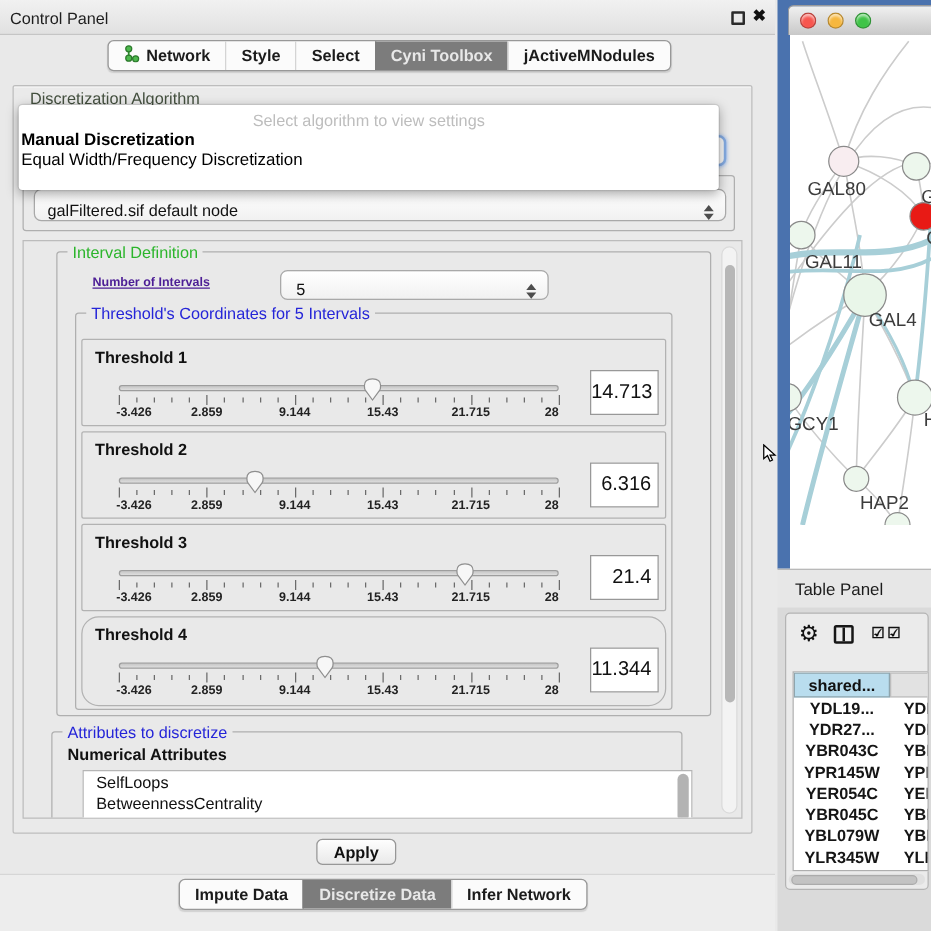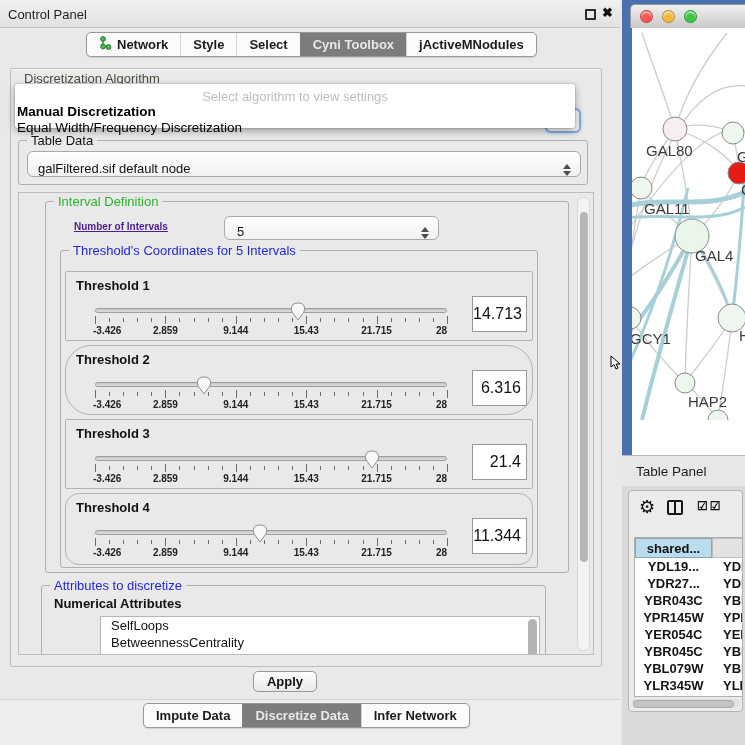--- a/index.html
+++ b/index.html
@@ -29,21 +29,21 @@
   
   .outer-panel { position:absolute; left:10px; top:68px; width:592px; height:599px;
                  border:1px solid #bdbdbd; border-radius:2px; background:#eaeaea;
                  box-shadow:inset 0 1px 0 #f7f7f7; }
   .algo-title { position:absolute; left:24px; top:71px; font-size:13px; color:#44503f; }
   .combo-fragment { position:absolute; left:545px; top:108px; width:36px; height:25px;
                     border:2px solid #84abe2; border-radius:6px; background:#f6f6f6;
                     box-shadow:0 0 3px #9cbdf0; z-index:2; }
 
   
-  .popup { position:absolute; left:15px; top:84px; width:560px; height:44px; background:#fff;
+  .popup { position:absolute; left:15px; top:84px; width:560px; height:68px; background:#fff;
            border-radius:3px; box-shadow:0 3px 9px rgba(0,0,0,.35), 0 0 0 1px rgba(0,0,0,.08);
            z-index:5; }
   .popup .hint { position:absolute; top:5px; left:0; width:100%; text-align:center;
                  font-size:13px; color:#bdbdbd; }
   .popup .opt-bold { position:absolute; left:2px; top:20px; font-size:13.5px; font-weight:700; color:#000; }
   .popup .opt { position:absolute; left:2px; top:36px; font-size:13.5px; color:#000; }
 
   
   .group { position:absolute; border:1px solid #afafaf; border-radius:3px; }
   .group-title { position:absolute; top:-8px; left:8px; padding:0 4px; font-size:13px;
@@ -90,22 +90,22 @@
   .tick-lab { position:absolute; font-size:10px; font-weight:700; color:#222;
               transform:translateX(-50%); white-space:nowrap; }
   .tick-lab.first { transform:translateX(-2px); }
   .tick-lab.last { transform:translateX(-100%); }
   .thr-value { position:absolute; left:406px; top:24px; width:55px; height:36px; background:#fff;
                border:1px solid #989898; font-size:16px; color:#111; text-align:right;
                line-height:34px; padding-right:5px; }
 
   #attr-group { left:22px; top:392px; width:505px; height:78px; }
   .attr-list-title { position:absolute; left:12px; top:10px; font-size:13px; font-weight:700; color:#111; }
-  .attr-list { position:absolute; left:24px; top:30px; width:440px; height:46px; background:#fff;
-               border:1px solid #b5b5b5; overflow:hidden;margin-left:34px; }
+  .attr-list { position:absolute; left:24px; top:30px; width:488px; height:46px; background:#fff;
+               border:1px solid #b5b5b5; overflow:hidden; }
   .attr-item { font-size:13px; color:#111; padding-left:10px; line-height:17px; }
   .attr-scroll { position:absolute; right:2px; top:2px; width:9px; height:38px;
                  background:#b3b3b3; border-radius:5px; }
 
   .apply-btn { position:absolute; left:253px; top:671px; width:64px; height:21px;
                border:1px solid #979797; border-radius:5px;
                background:linear-gradient(#fefefe,#e9e9e9); font-size:13px; font-weight:600;
                color:#111; text-align:center; line-height:19px; }
   .bottom-strip { position:absolute; left:0; top:699px; width:620px; height:46px;
                   background:#ededed; border-top:1px solid #d6d6d6; }
@@ -261,21 +261,21 @@
               <div class="tick-labels">
                 <span class="tick-lab first" style="left: 0%;">-3.426</span>
                 <span class="tick-lab" style="left: 20%;">2.859</span>
                 <span class="tick-lab" style="left: 40%;">9.144</span>
                 <span class="tick-lab" style="left: 60%;">15.43</span>
                 <span class="tick-lab" style="left: 80%;">21.715</span>
                 <span class="tick-lab last" style="left: 100%;">28</span>
               </div>
               <div class="thr-value">14.713</div>
             </div>
-            <div class="thr-panel" style="top: 94px; border-radius: 26px;">
+            <div class="thr-panel" style="top: 94px;">
               <div class="thr-label">Threshold 2</div>
               <div class="slider">
                 <div class="thumb-pin" style="left: 30.9998%;"><svg width="17" height="19" viewBox="0 0 17 19">
                     <path d="M8.5,18 L3,10.5 Q2,9.5 2,6.5 Q2,1 8.5,1 Q15,1 15,6.5 Q15,9.5 14,10.5 Z" fill="#f7f7f7" stroke="#8f8f8f" stroke-width="1"></path>
                   </svg></div>
               </div>
               <div class="ticks">
                 <div class="tick major" style="left: 0%;"></div>
                 <div class="tick minor" style="left: 4%;"></div>
                 <div class="tick minor" style="left: 8%;"></div>

